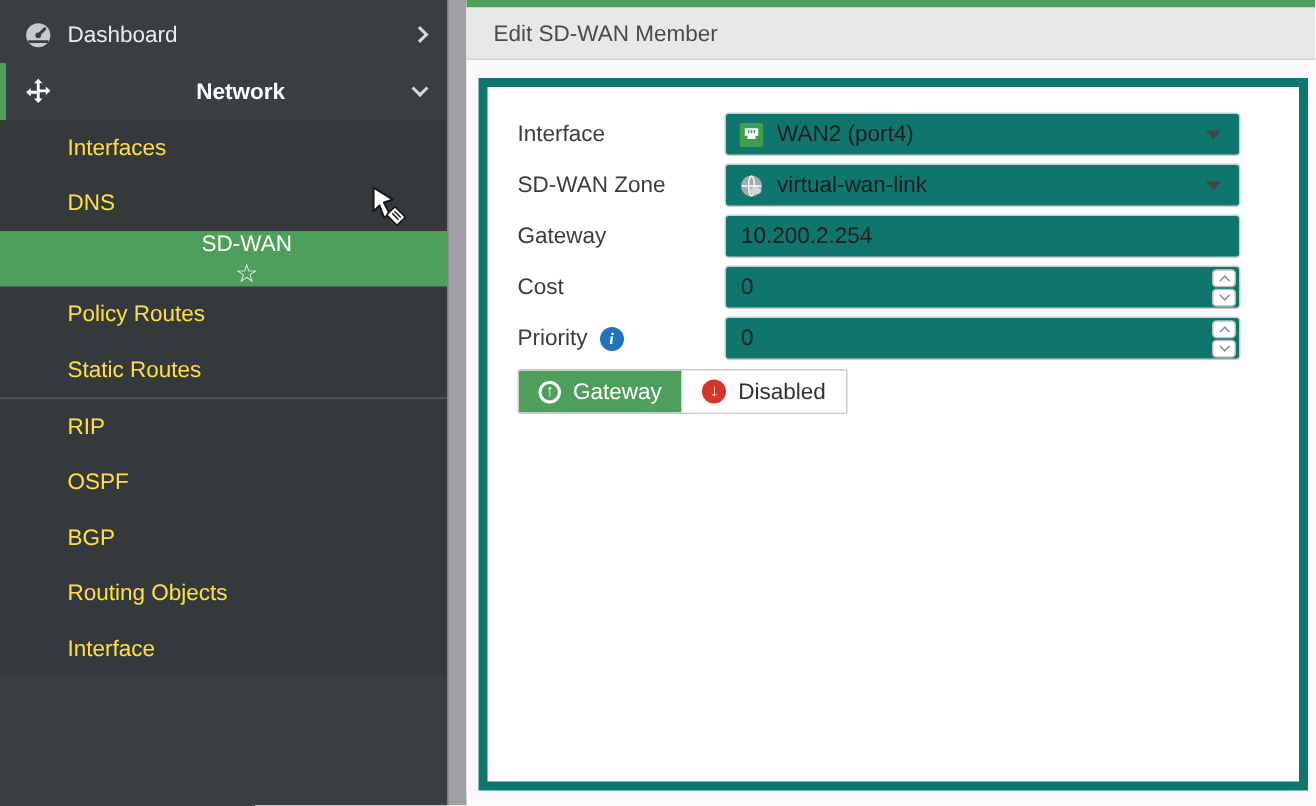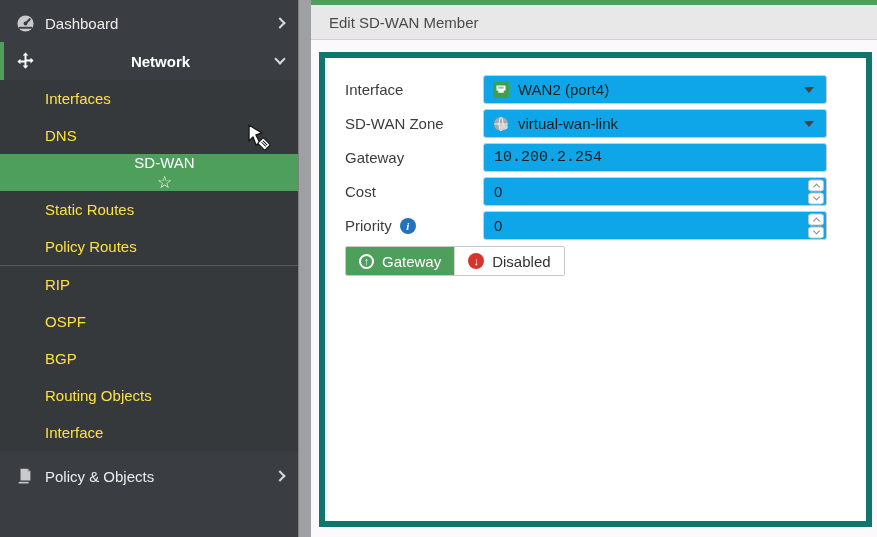--- a/index.html
+++ b/index.html
@@ -32,23 +32,23 @@
   .main { flex:1 1 auto; display:flex; flex-direction:column; background:#fbf9fb; min-width:0; }
   .accentbar { height:5px; background:#4e9e5c; }
   .panel-header { height:35px; background:#e9e8e9; border-bottom:1px solid #d3d2d3; display:flex; align-items:center; padding:0 18px; font-size:15px; color:#4a4a4a; }
   .card { margin:12px 5px 2px 8px; background:#fff; border:6px solid #0f766e; flex:1 1 auto; padding:17px 0 0 20px; }
 
   .form-row { display:flex; align-items:center; margin-bottom:5px; }
   .form-row.status-row { margin-top:6px; }
   .f-label { width:138px; font-size:15px; color:#3c3c3c; display:flex; align-items:center; gap:8px; flex:0 0 auto; }
   .control { position:relative; width:344px; }
 
-  .tbox, .dropdown { width:344px; height:29px; border:1px solid #cccccc; border-radius:3px; background:#0ea5e9; font-size:15px; color:#1f1f1f; }
+  .tbox, .dropdown { width:344px; height:29px; border:1px solid #cccccc; border-radius:3px; background:#0f766e; font-size:15px; color:#1f1f1f; }
   input.tbox { padding:0 20px 0 10px; outline:none; font-family:inherit; }
-  input.tbox.plain { padding-right:10px;font-family:Liberation Mono, monospace; }
+  input.tbox.plain { padding-right:10px; }
   .dropdown { display:flex; align-items:center; padding:0 12px 0 9px; cursor:pointer; gap:9px; }
   .dropdown .dd-label { flex:1 1 auto; white-space:nowrap; overflow:hidden; }
   .caret { width:0; height:0; border-left:5px solid transparent; border-right:5px solid transparent; border-top:6px solid #444; flex:0 0 auto; }
 
   .spin { position:absolute; right:3px; top:50%; transform:translateY(-50%); display:flex; flex-direction:column; gap:1px; }
   .spin .sbtn { width:16px; height:12px; border:1px solid #c2c2c2; border-radius:3px; background:#fff; display:flex; align-items:center; justify-content:center; cursor:pointer; }
   .spin .c { width:5px; height:5px; border:solid #8a8a8a; border-width:1.5px 1.5px 0 0; }
   .spin .up .c { transform:rotate(-45deg); margin-top:3px; }
   .spin .dn .c { transform:rotate(135deg); margin-bottom:3px; }
 
@@ -99,54 +99,43 @@
         <span class="nav-label">Interfaces</span>
       </div>
       <div class="sub-item">
         <span class="nav-label">DNS</span>
       </div>
       <div class="sub-item selected">
         <span class="nav-label">SD-WAN</span>
         <span class="star">☆</span>
       </div>
       <div class="sub-item">
+        <span class="nav-label">Policy Routes</span>
+      </div>
+      <div class="sub-item">
         <span class="nav-label">Static Routes</span>
       </div>
-      <div class="sub-item">
-        <span class="nav-label">Policy Routes</span>
-      </div>
       <div class="divider"></div>
       <div class="sub-item">
         <span class="nav-label">RIP</span>
       </div>
       <div class="sub-item">
         <span class="nav-label">OSPF</span>
       </div>
       <div class="sub-item">
         <span class="nav-label">BGP</span>
       </div>
       <div class="sub-item">
         <span class="nav-label">Routing Objects</span>
       </div>
       <div class="sub-item">
         <span class="nav-label">Interface</span>
       </div>
     </div>
 
-    <div class="nav-item" style="margin-top:6px;">
-      <span class="nav-icon">
-        <svg width="18" height="18" viewBox="0 0 20 20">
-            <path d="M5 2h8l3 3v10H5z" fill="#c8c9ca"></path>
-            <path d="M13 2v3h3z" fill="#8f9193"></path>
-            <path d="M3 16.5h11v1.8H3z" fill="#c8c9ca"></path>
-          </svg>
-      </span>
-      <span class="nav-label">Policy &amp; Objects</span>
-      <span class="chev right"></span>
-    </div>
   </nav>
 
   <div class="splitter"></div>
 
   <main class="main">
     <div class="accentbar"></div>
     <header class="panel-header">
       <span>Edit SD-WAN Member</span>
     </header>
 

